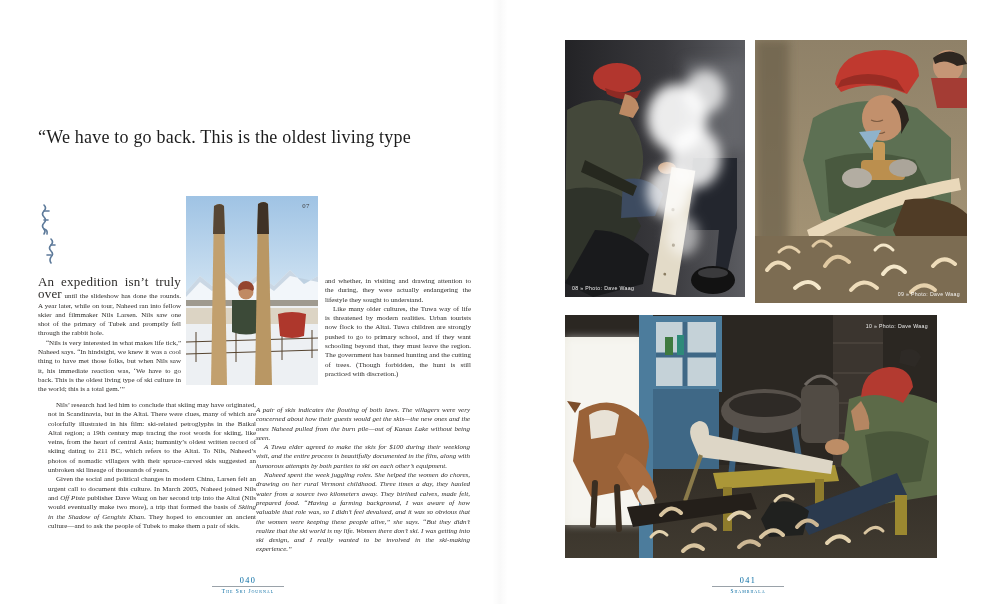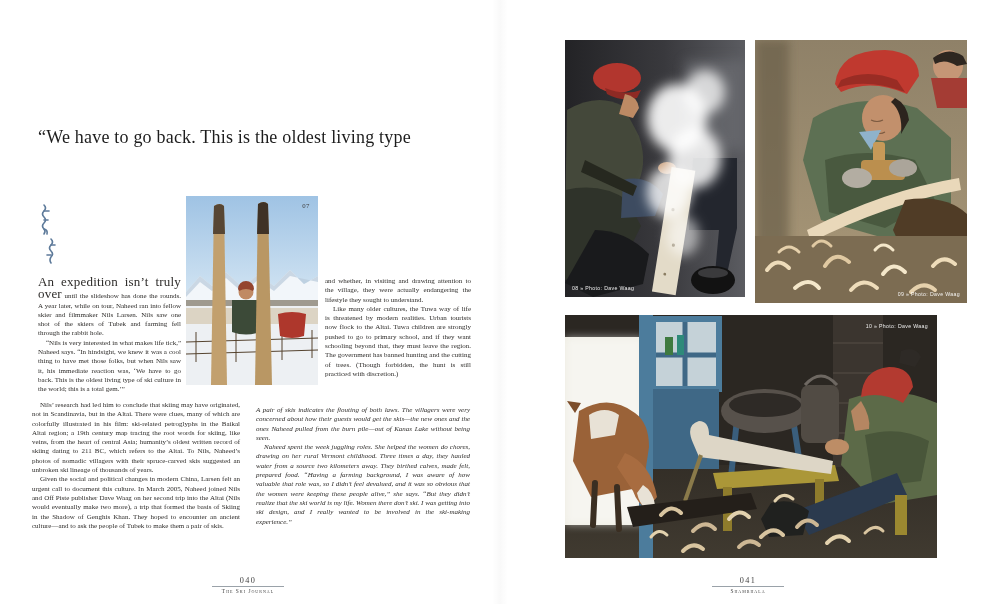--- a/index.html
+++ b/index.html
@@ -5,43 +5,43 @@
   html,body{margin:0;padding:0;background:#ffffff;}
   #spread{position:relative;width:1000px;height:604px;background:#ffffff;overflow:hidden;
           font-family:"Liberation Serif", serif;color:#2e2c2a;}
   
   .pullquote{position:absolute;left:38px;top:129px;width:432px;text-align:left;
              font-size:18px;line-height:16.8px;color:#1d1d1d;letter-spacing:.2px;}
   .bodycol{position:absolute;font-size:7px;line-height:9.3px;text-align:justify;color:#2e2c2a;}
   .bodycol p{margin:0;text-indent:8px;}
   .bodycol p.noindent{text-indent:0;}
   .leadin{font-size:13px;letter-spacing:.2px;}
-  .ital{}
+  .ital{font-style:italic;}
   #col1-narrow{left:38px;top:277px;width:143px;height:124px;}
-  #col1-wide{left:32px;top:401px;width:208px;height:160px;}
+  #col1-wide{left:48px;top:401px;width:208px;height:160px;}
   #col2-narrow{left:325px;top:277px;width:146px;height:130px;}
   #col2-wide{left:256px;top:406px;width:214px;height:172px;font-style:italic;}
   
   #mongol{position:absolute;left:38px;top:203px;width:20px;height:64px;}
   
   .photo{position:absolute;overflow:hidden;}
   .photo svg{display:block;width:100%;height:100%;}
   #photo07{left:186px;top:196px;width:132px;height:189px;}
   #photo08{left:565px;top:40px;width:180px;height:257px;}
   #photo09{left:755px;top:40px;width:212px;height:263px;}
   #photo10{left:565px;top:315px;width:372px;height:243px;}
   .photo-num{position:absolute;top:6px;right:8px;font-size:6.8px;color:#3c3c3c;
              font-family:"Liberation Serif",serif;letter-spacing:.5px;}
   .photo-cap{position:absolute;font-family:"Liberation Sans",sans-serif;font-size:5.2px;
              color:rgba(255,255,255,.92);letter-spacing:.35px;white-space:nowrap;}
   .cap-bl{left:7px;bottom:6px;}
   .cap-br{right:7px;bottom:6px;}
   .cap-tr{right:9px;top:8px;}
   
-  .footer{position:absolute;width:140px;text-align:center;color:#404040;}
+  .footer{position:absolute;width:140px;text-align:center;color:#0369a1;}
   #footer-left{left:178px;top:576px;}
   #footer-right{left:678px;top:576px;}
   .footer .num{font-size:8.2px;letter-spacing:1.4px;}
   .footer .rule{width:72px;border-top:1px solid #9aa2a9;margin:1px auto 1px auto;height:0;}
   .footer .title{font-size:5.4px;font-variant:small-caps;letter-spacing:1px;}
   
   #gutter{position:absolute;left:492px;top:0;width:16px;height:604px;
           background:linear-gradient(90deg,rgba(0,0,0,0) 0%,rgba(0,0,0,.025) 50%,rgba(0,0,0,0) 100%);}
 </style>
 </head>
@@ -102,36 +102,37 @@
 
         <path d="M28 10 q6 -4 10 0 l3 179 h-16 Z" fill="#c2a06e"></path>
         <path d="M28 10 q6 -4 10 0 l1 28 h-12 Z" fill="#574634"></path>
         <path d="M72 8 q6 -4 10 0 l4 181 h-17 Z" fill="#b99764"></path>
         <path d="M72 8 q6 -4 10 0 l1 30 h-12 Z" fill="#3f3226"></path>
       </svg>
       <span class="photo-num">07</span>
     </div>
 
     <div id="col1-narrow" class="bodycol">
-      <p class="noindent"><span class="leadin">An expedition isn’t truly over</span><span> until the slideshow has done the rounds. A year later, while on tour, Naheed ran into fellow skier and filmmaker Nils Larsen. Nils saw one shot of the skiers of Tubek and farming fell through the rabbit hole.</span></p>
+      <p class="noindent"><span class="leadin">An expedition isn’t truly over</span><span> until the slideshow has done the rounds. A year later, while on tour, Naheed ran into fellow skier and filmmaker Nils Larsen. Nils saw one shot of the primary of Tubek and promptly fell through the rabbit hole.</span></p>
       <p>“Nils is very interested in what makes life tick,” Naheed says. “In hindsight, we knew it was a cool thing to have met those folks, but when Nils saw it, his immediate reaction was, ‘We have to go back. This is the oldest living type of ski culture in the world; this is a total gem.’”</p>
     </div>
 
     <div id="col1-wide" class="bodycol">
       <p>Nils’ research had led him to conclude that skiing may have originated, not in Scandinavia, but in the Altai. There were clues, many of which are colorfully illustrated in his film: ski-related petroglyphs in the Baikal Altai region; a 19th century map tracing the root words for skiing, like veins, from the heart of central Asia; humanity’s oldest written record of skiing dating to 211 BC, which refers to the Altai. To Nils, Naheed’s photos of nomadic villagers with their spruce-carved skis suggested an unbroken ski lineage of thousands of years.</p>
       <p><span>Given the social and political changes in modern China, Larsen felt an urgent call to document this culture. In March 2005, Naheed joined Nils and </span><span class="ital">Off Piste</span><span> publisher Dave Waag on her second trip into the Altai (Nils would eventually make two more), a trip that formed the basis of </span><span class="ital">Skiing in the Shadow of Genghis Khan</span><span>. They hoped to encounter an ancient culture—and to ask the people of Tubek to make them a pair of skis.</span></p>
     </div>
 
     <div id="col2-narrow" class="bodycol">
-      <p class="noindent">and whether, in visiting and drawing attention to the village, they were actually endangering the lifestyle they sought to understand.</p>
+      <p class="noindent">and whether, in visiting and drawing attention to the during, they were actually endangering the lifestyle they sought to understand.</p>
       <p>Like many older cultures, the Tuwa way of life is threatened by modern realities. Urban tourists now flock to the Altai. Tuwa children are strongly pushed to go to primary school, and if they want schooling beyond that, they must leave the region. The government has banned hunting and the cutting of trees. (Though forbidden, the hunt is still practiced with discretion.)</p>
     </div>
 
     <div id="col2-wide" class="bodycol">
       <p class="noindent">A pair of skis indicates the flouting of both laws. The villagers were very concerned about how their guests would get the skis—the new ones and the ones Naheed pulled from the burn pile—out of Kanas Lake without being seen.</p>
+      <p>A Tuwa elder agreed to make the skis for $100 during their weeklong visit, and the entire process is beautifully documented in the film, along with humorous attempts by both parties to ski on each other’s equipment.</p>
       <p>Naheed spent the week juggling roles. She helped the women do chores, drawing on her rural Vermont childhood. Three times a day, they hauled water from a source two kilometers away. They birthed calves, made felt, prepared food. “Having a farming background, I was aware of how valuable that role was, so I didn’t feel devalued, and it was so obvious that the women were keeping these people alive,” she says. “But they didn’t realize that the ski world is my life. Women there don’t ski. I was getting into ski design, and I really wanted to be involved in the ski-making experience.”</p>
     </div>
 
     <div id="footer-left" class="footer">
       <div class="num">040</div>
       <div class="rule"></div>
       <div class="title">The Ski Journal</div>
     </div>
   </div>
 

